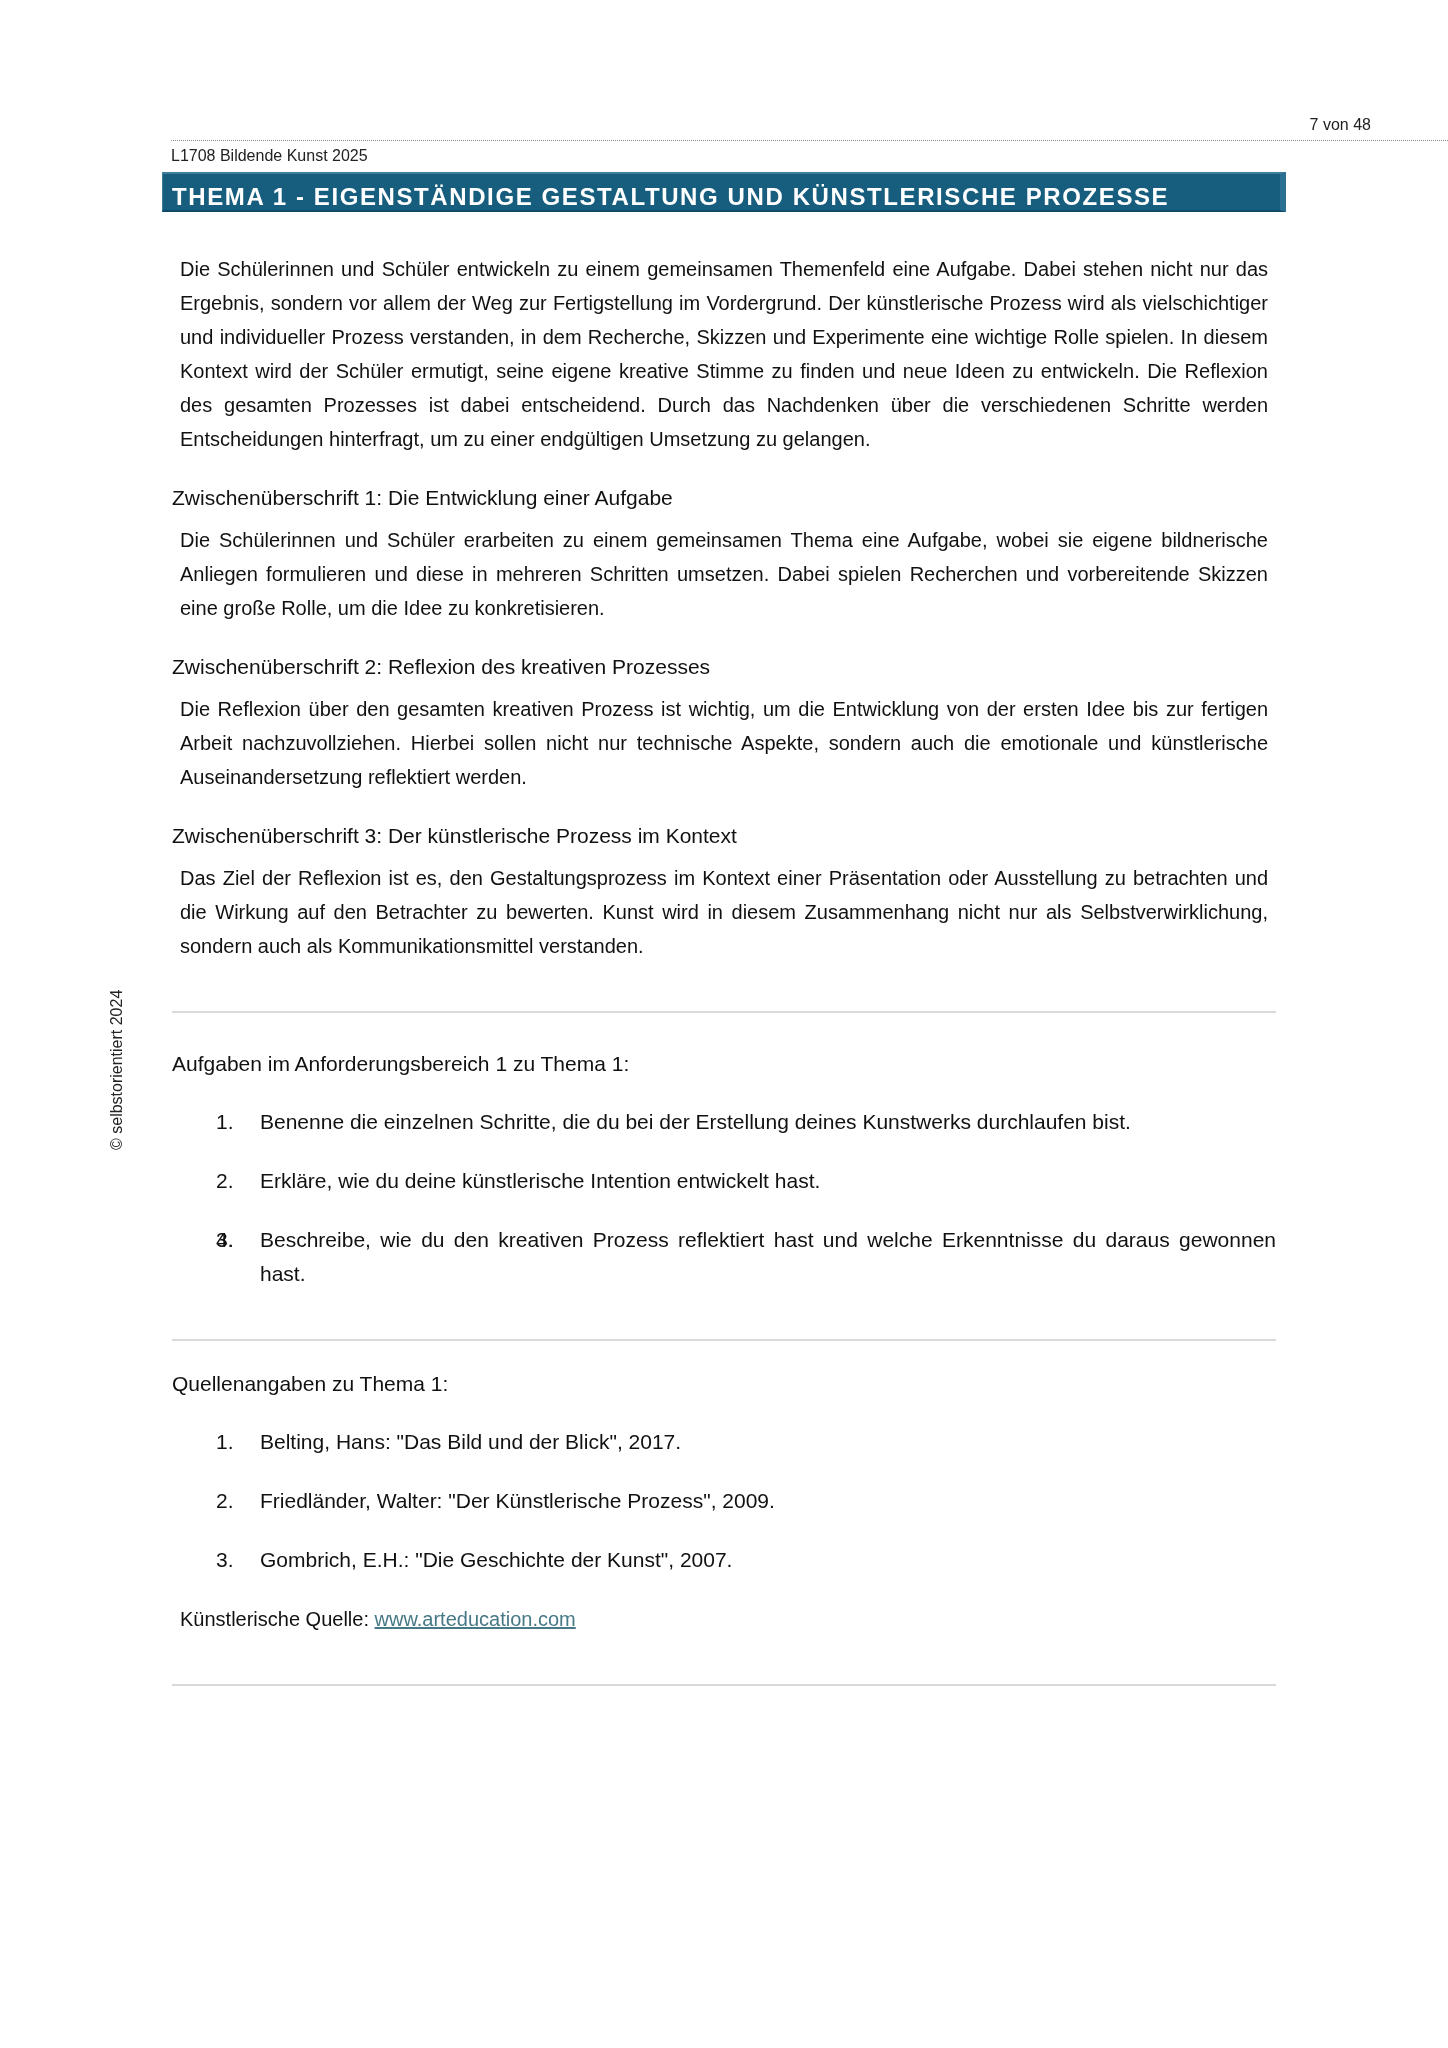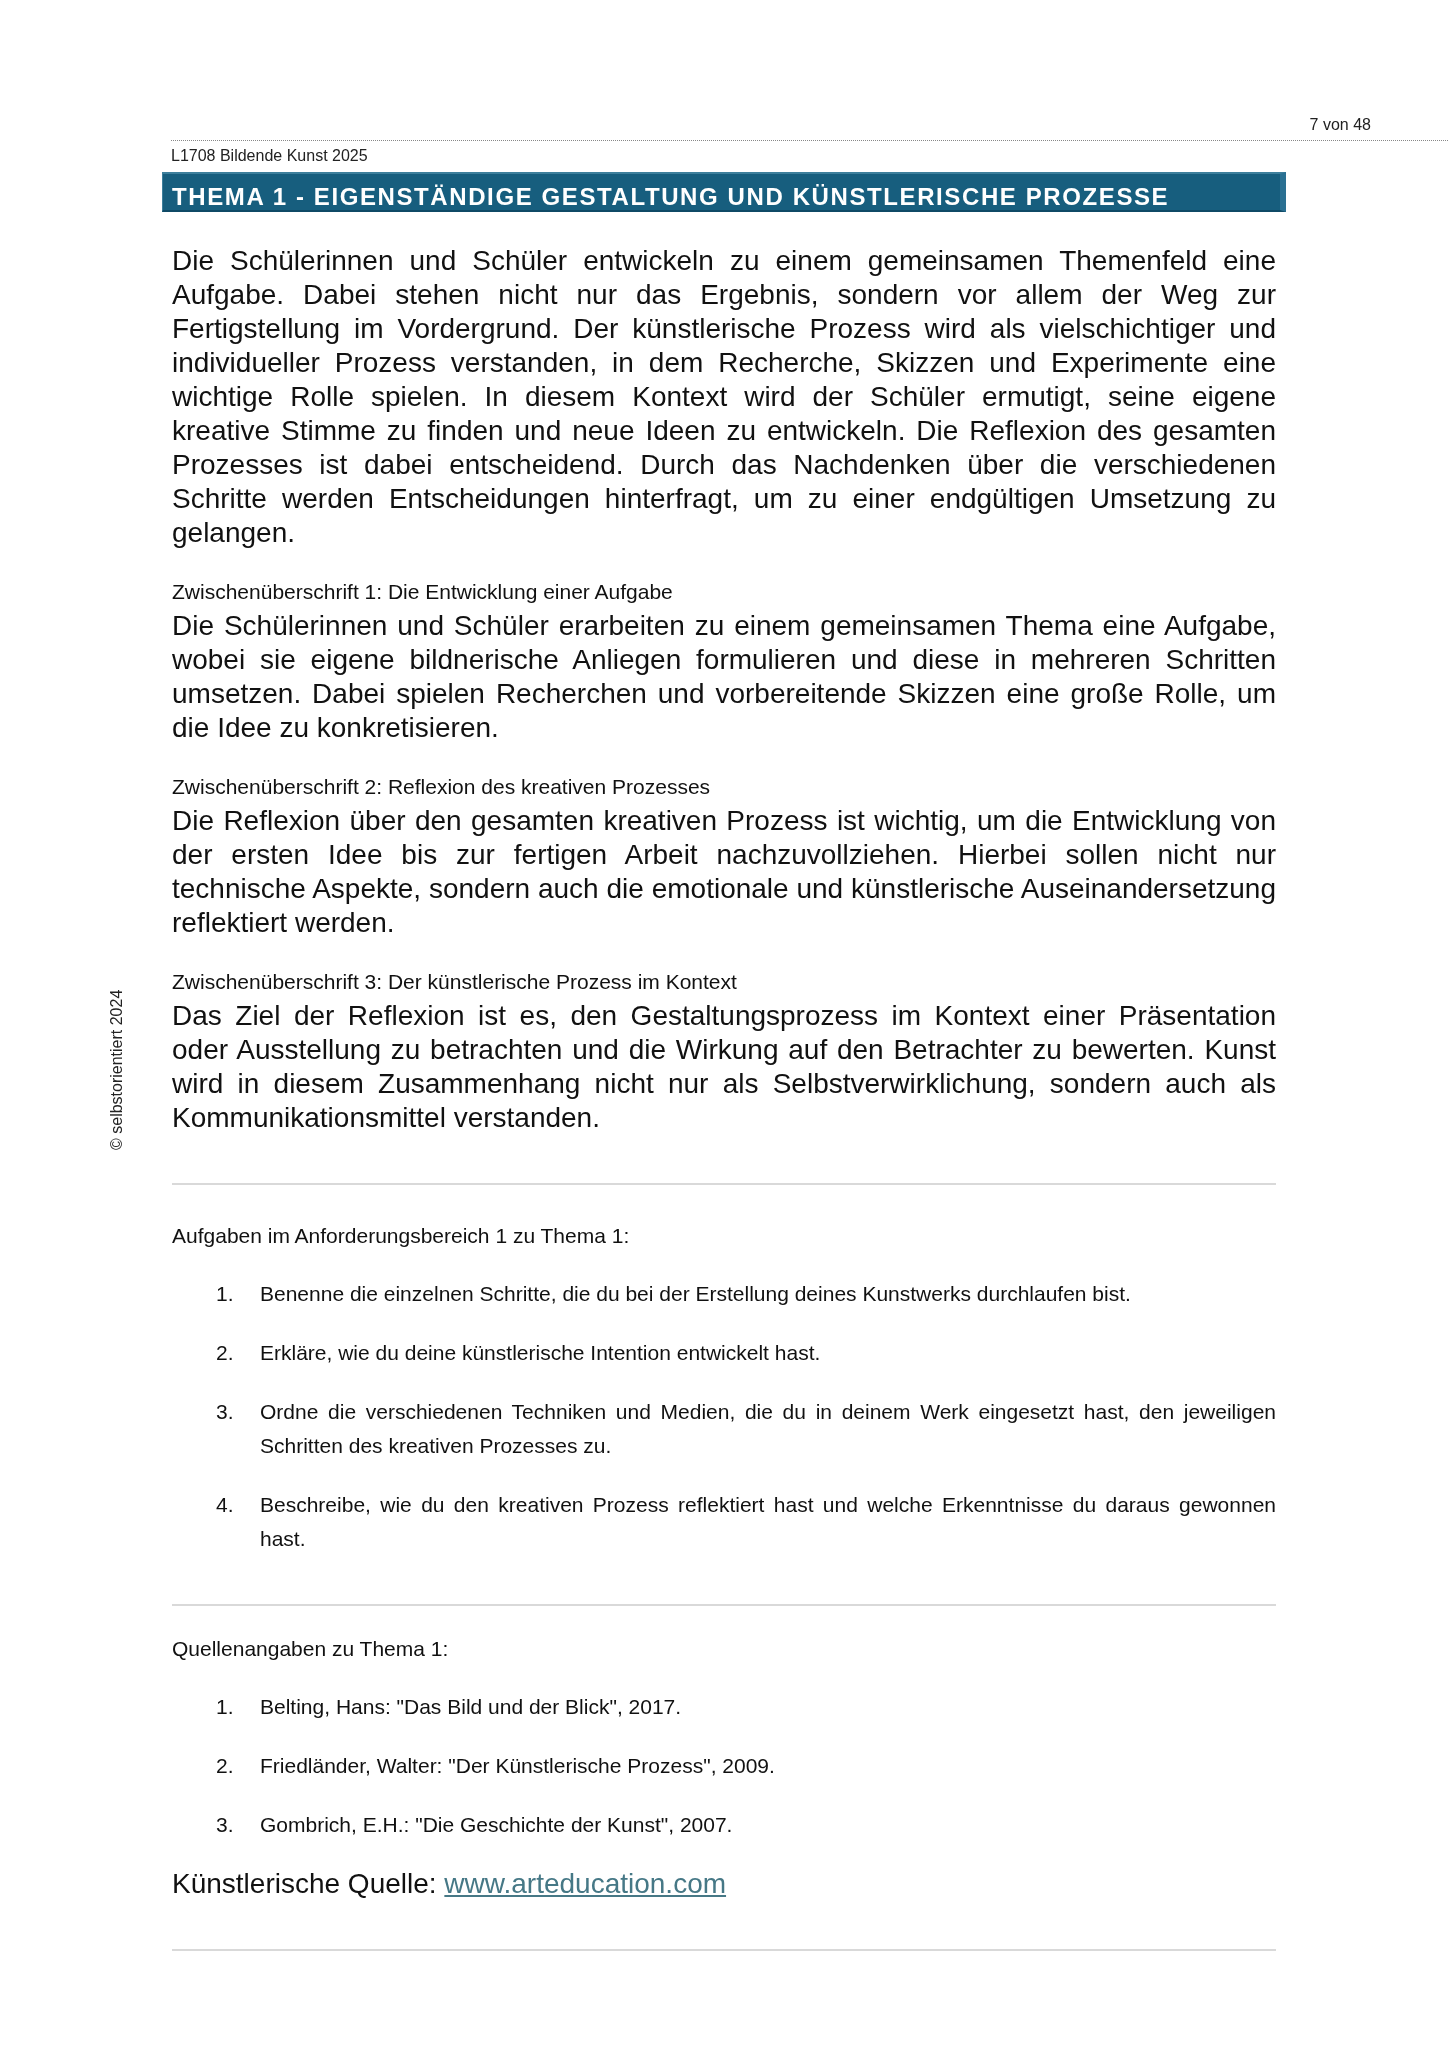--- a/index.html
+++ b/index.html
@@ -11,21 +11,21 @@
     .header .right { position: absolute; right: 0; top: 2px; }
     .header-rule { position: absolute; left: 171px; top: 140px; width: 1277px; height: 0;
                    border-top: 1px dotted #888; }
     .title-bar { position: absolute; left: 162px; top: 172px; width: 1124px; height: 40px;
                  background: #175E7E; box-sizing: border-box;
                  border-top: 2px solid #3d7f9c; border-bottom: 2px solid #0f4a66;
                  border-left: 1px solid #3d7f9c; border-right: 6px solid #2a7092; }
     .title-bar span { position: absolute; left: 9px; top: 9px; color: #ffffff;
                       font-weight: bold; font-size: 24px; letter-spacing: 1.6px; }
     .content { position: absolute; left: 172px; top: 244px; width: 1104px; }
-    p.body { margin: 0; font-size: 28px; line-height: 34px; text-align: justify; }
+    p.body { margin: 8px; font-size: 20px; line-height: 34px; text-align: justify; }
     .sub { margin: 0; font-size: 21px; font-weight: normal; line-height: 34px; }
     .gap-sub-before { margin-top: 25px; }
     .gap-sub-after { margin-top: 25px; }
     hr.divider { border: none; border-top: 2px solid #d9d9d9; margin: 0; width: 1104px; }
     ol.list { margin: 0; padding: 0; list-style: none; }
     ol.list li { position: relative; padding-left: 88px; font-size: 21px; line-height: 34px;
                  text-align: justify; }
     ol.list li .num { position: absolute; left: 44px; top: 0; }
     .link { color: #467886; text-decoration: underline; }
     .side { position: absolute; left: 108px; top: 1150px; transform: rotate(-90deg);
@@ -57,21 +57,21 @@
 
   <div class="sub gap-sub-before">Zwischenüberschrift 3: Der künstlerische Prozess im Kontext</div>
   <p class="body gap-sub-after">Das Ziel der Reflexion ist es, den Gestaltungsprozess im Kontext einer Präsentation oder Ausstellung zu betrachten und die Wirkung auf den Betrachter zu bewerten. Kunst wird in diesem Zusammenhang nicht nur als Selbstverwirklichung, sondern auch als Kommunikationsmittel verstanden.</p>
 
   <hr class="divider" style="margin-top:48px;">
 
   <div class="sub" style="margin-top:34px;">Aufgaben im Anforderungsbereich 1 zu Thema 1:</div>
   <ol class="list" style="margin-top:24px;">
     <li><span class="num">1.</span><span>Benenne die einzelnen Schritte, die du bei der Erstellung deines Kunstwerks durchlaufen bist.</span></li>
     <li style="margin-top:25px;"><span class="num">2.</span><span>Erkläre, wie du deine künstlerische Intention entwickelt hast.</span></li>
-    <li style="margin-top:25px;"><span class="num">3.</span><span>Ordne die verschiedenen Techniken und Medien, die du in deinem Werk eingesetzt hast, den jeweiligen Schritten des kreativen Prozesses zu.</span></li>
+    <li style="margin-top:25px;"><span class="num">3.</span></li>
     <li style="margin-top:25px;"><span class="num">4.</span><span>Beschreibe, wie du den kreativen Prozess reflektiert hast und welche Erkenntnisse du daraus gewonnen hast.</span></li>
   </ol>
 
   <hr class="divider" style="margin-top:48px;">
 
   <div class="sub" style="margin-top:26px;">Quellenangaben zu Thema 1:</div>
   <ol class="list" style="margin-top:24px;">
     <li><span class="num">1.</span><span>Belting, Hans: "Das Bild und der Blick", 2017.</span></li>
     <li style="margin-top:25px;"><span class="num">2.</span><span>Friedländer, Walter: "Der Künstlerische Prozess", 2009.</span></li>
     <li style="margin-top:25px;"><span class="num">3.</span><span>Gombrich, E.H.: "Die Geschichte der Kunst", 2007.</span></li>

